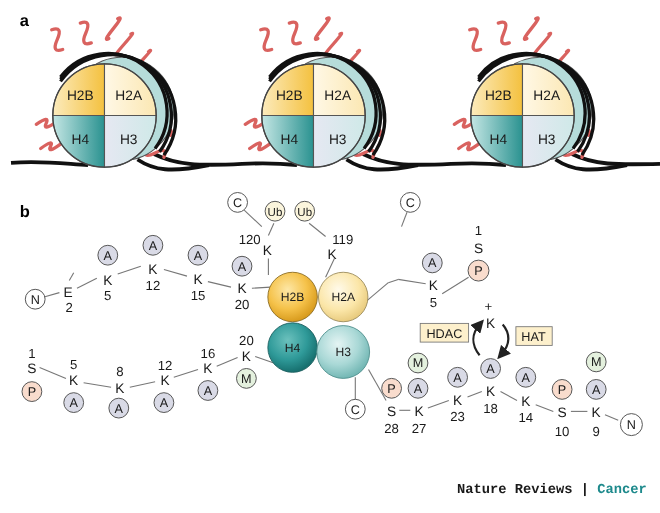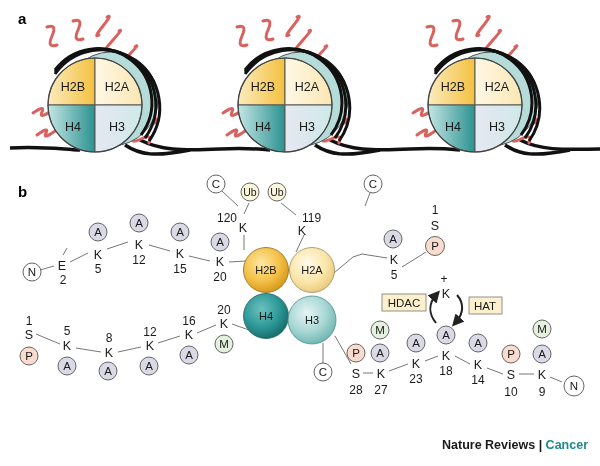--- a/index.html
+++ b/index.html
@@ -5,21 +5,21 @@
   html, body { margin: 0; padding: 0; background: #ffffff; }
   body { width: 600px; height: 466px; position: relative; overflow: hidden; font-family: "Liberation Sans", sans-serif; }
   svg { position: absolute; left: 0; top: 0; }
   .lbl { font-family: "Liberation Sans", sans-serif; fill: #1a1a1a; }
   .panel-label { font-weight: bold; font-size: 15px; fill: #000; }
   .res { font-size: 12.5px; }
   .num { font-size: 12px; }
   .circ-txt { font-size: 11.5px; }
   .core-txt { font-size: 11px; }
   .nuc-txt { font-size: 12.5px; }
-  .footer { position: absolute; right: 12px; bottom: 14px; font-size: 12.5px; font-weight: bold; font-family: Liberation Sans, sans-serif; text-align: right; }
+  .footer { position: absolute; right: 12px; bottom: 14px; font-size: 12.5px; font-weight: bold; font-family: Liberation Mono, monospace; text-align: right; }
   .footer .journal { color: #1a1a1a; }
   .footer .sep { color: #1a1a1a; }
   .footer .sub { color: #1e8a8c; }
 </style>
 </head>
 <body>
 
 <svg id="fig" width="600" height="466" viewBox="0 0 600 466" xmlns="http://www.w3.org/2000/svg">
   <defs>
     <radialGradient id="gH2B" cx="40%" cy="35%" r="65%">

